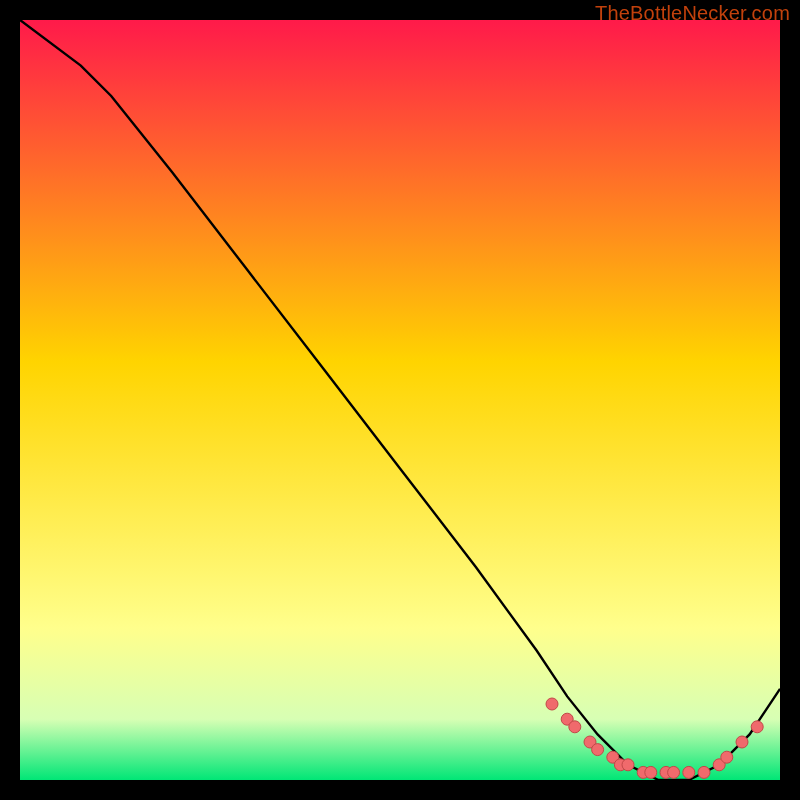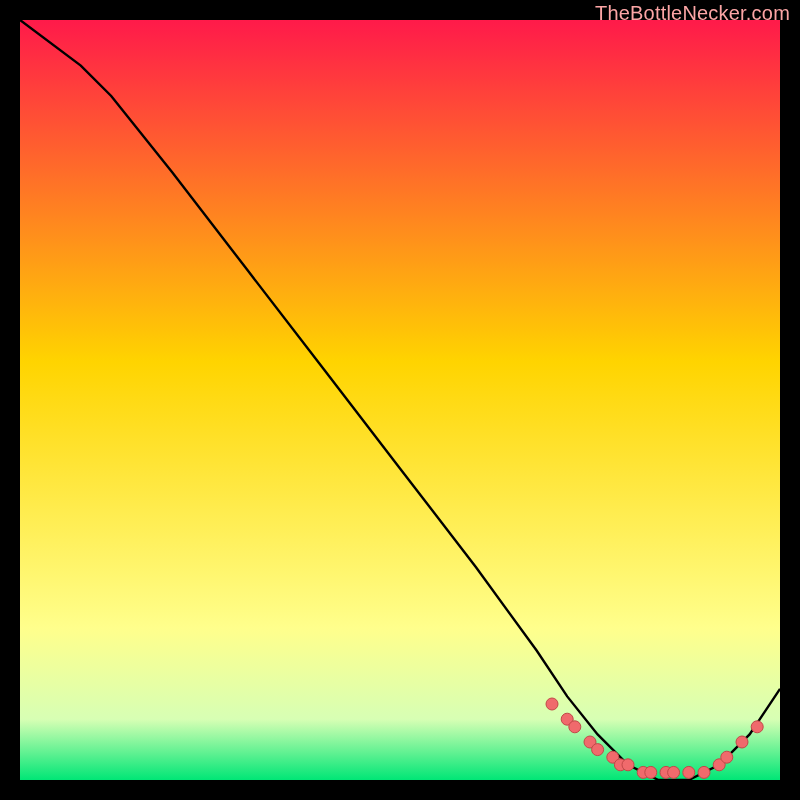--- a/index.html
+++ b/index.html
@@ -28,21 +28,21 @@
     position: absolute;
     inset: 0;
     width: 760px;
     height: 760px;
     display: block;
   }
   .attribution {
     position: absolute;
     top: 2px;
     right: 10px;
-    color: #fca5a5;
+    color: #c2410c;
     font-size: 20px;
     font-weight: 400;
     letter-spacing: 0.2px;
   }
 </style>
 </head>
 <body>
 
 <div class="stage">
 

